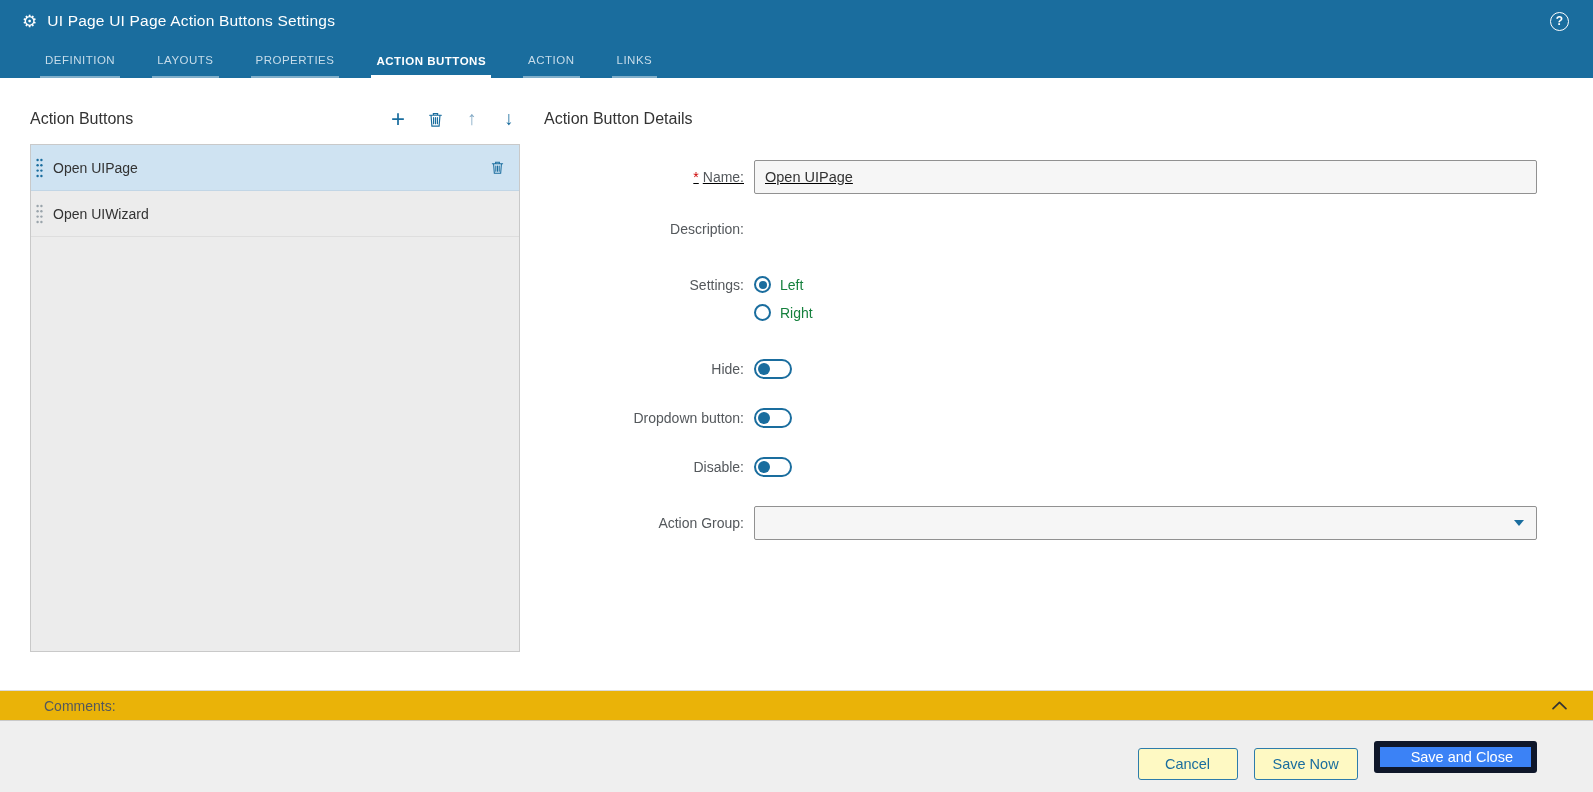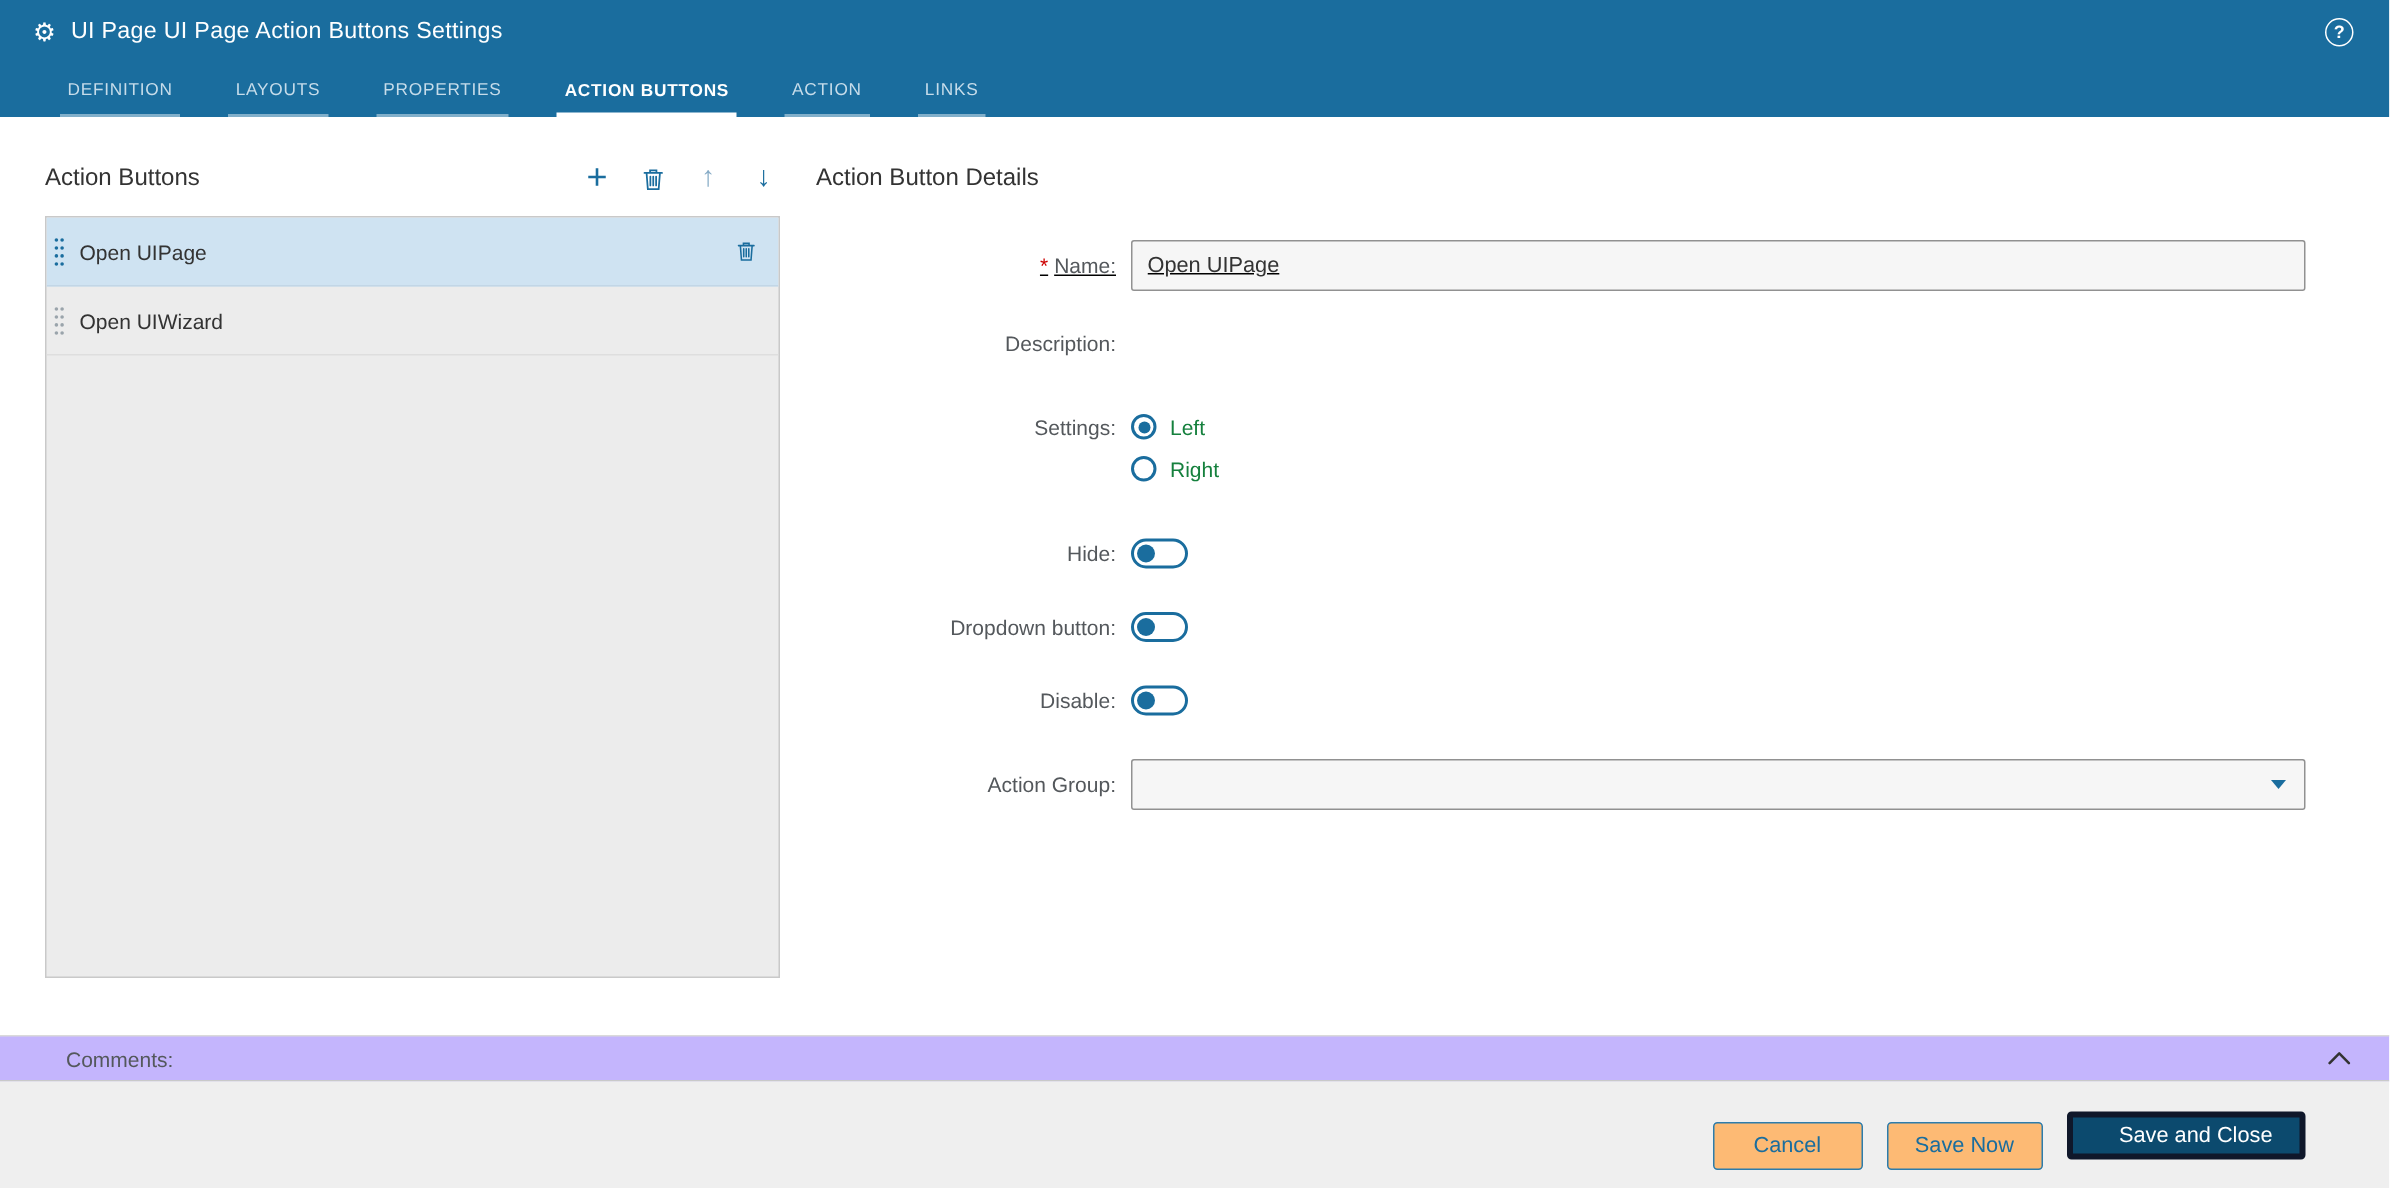--- a/index.html
+++ b/index.html
@@ -65,30 +65,30 @@
   .toggle .knob { position:absolute; left:2px; top:2px; width:12px; height:12px; background:#1a6d9e; border-radius:50%; }
 
   .select-box { height:34px; width:100%; background:#f6f6f6; border:1px solid #919191; border-radius:2px;
                 display:flex; align-items:center; cursor:pointer; padding:0 12px; }
   .select-value { flex:1; font-size:14.5px; color:#333; }
   .caret-down { width:0; height:0; border-left:5.5px solid transparent; border-right:5.5px solid transparent;
                 border-top:6.5px solid #1a6d9e; }
 
   
   .comments-bar { height:31px; flex:0 0 auto; border-top:1px solid #dadada; border-bottom:1px solid #c9c9c9;
-                  display:flex; align-items:center; padding:0 26px 0 44px; background:#c4b5fd; }
+                  display:flex; align-items:center; padding:0 26px 0 44px; background:#eab308; }
   .comments-label { font-size:14px; color:#54585c; }
   .comments-toggle { margin-left:auto; cursor:pointer; display:flex; align-items:center; color:#333; }
 
   .footer { height:71px; flex:0 0 auto; background:#efefef; display:flex; align-items:center;
             justify-content:flex-end; gap:16px; padding-right:56px; }
   .btn { height:32px; min-width:100px; padding:0 18px; border-radius:3px; font-family:"Liberation Sans", sans-serif;
          font-size:14.5px; display:inline-flex; align-items:center; justify-content:center; cursor:pointer; }
-  .btn.secondary { background:#fdba74; border:1px solid #2d7cab; color:#1a6d9e;margin-top:15px; }
-  .btn.primary { background:#0c4a6e; border:4px solid #0f172a; color:#fff;padding-left:31px; }
+  .btn.secondary { background:#fef9c3; border:1px solid #2d7cab; color:#1a6d9e;margin-top:15px; }
+  .btn.primary { background:#3b82f6; border:6px solid #0f172a; color:#fff;padding-left:31px; }
 </style>
 </head>
 <body>
 
 <div class="app">
 
   <header class="topbar">
     <div class="title-row">
       <span class="gear-icon">⚙</span>
       <span class="app-title">UI Page UI Page Action Buttons Settings</span>

